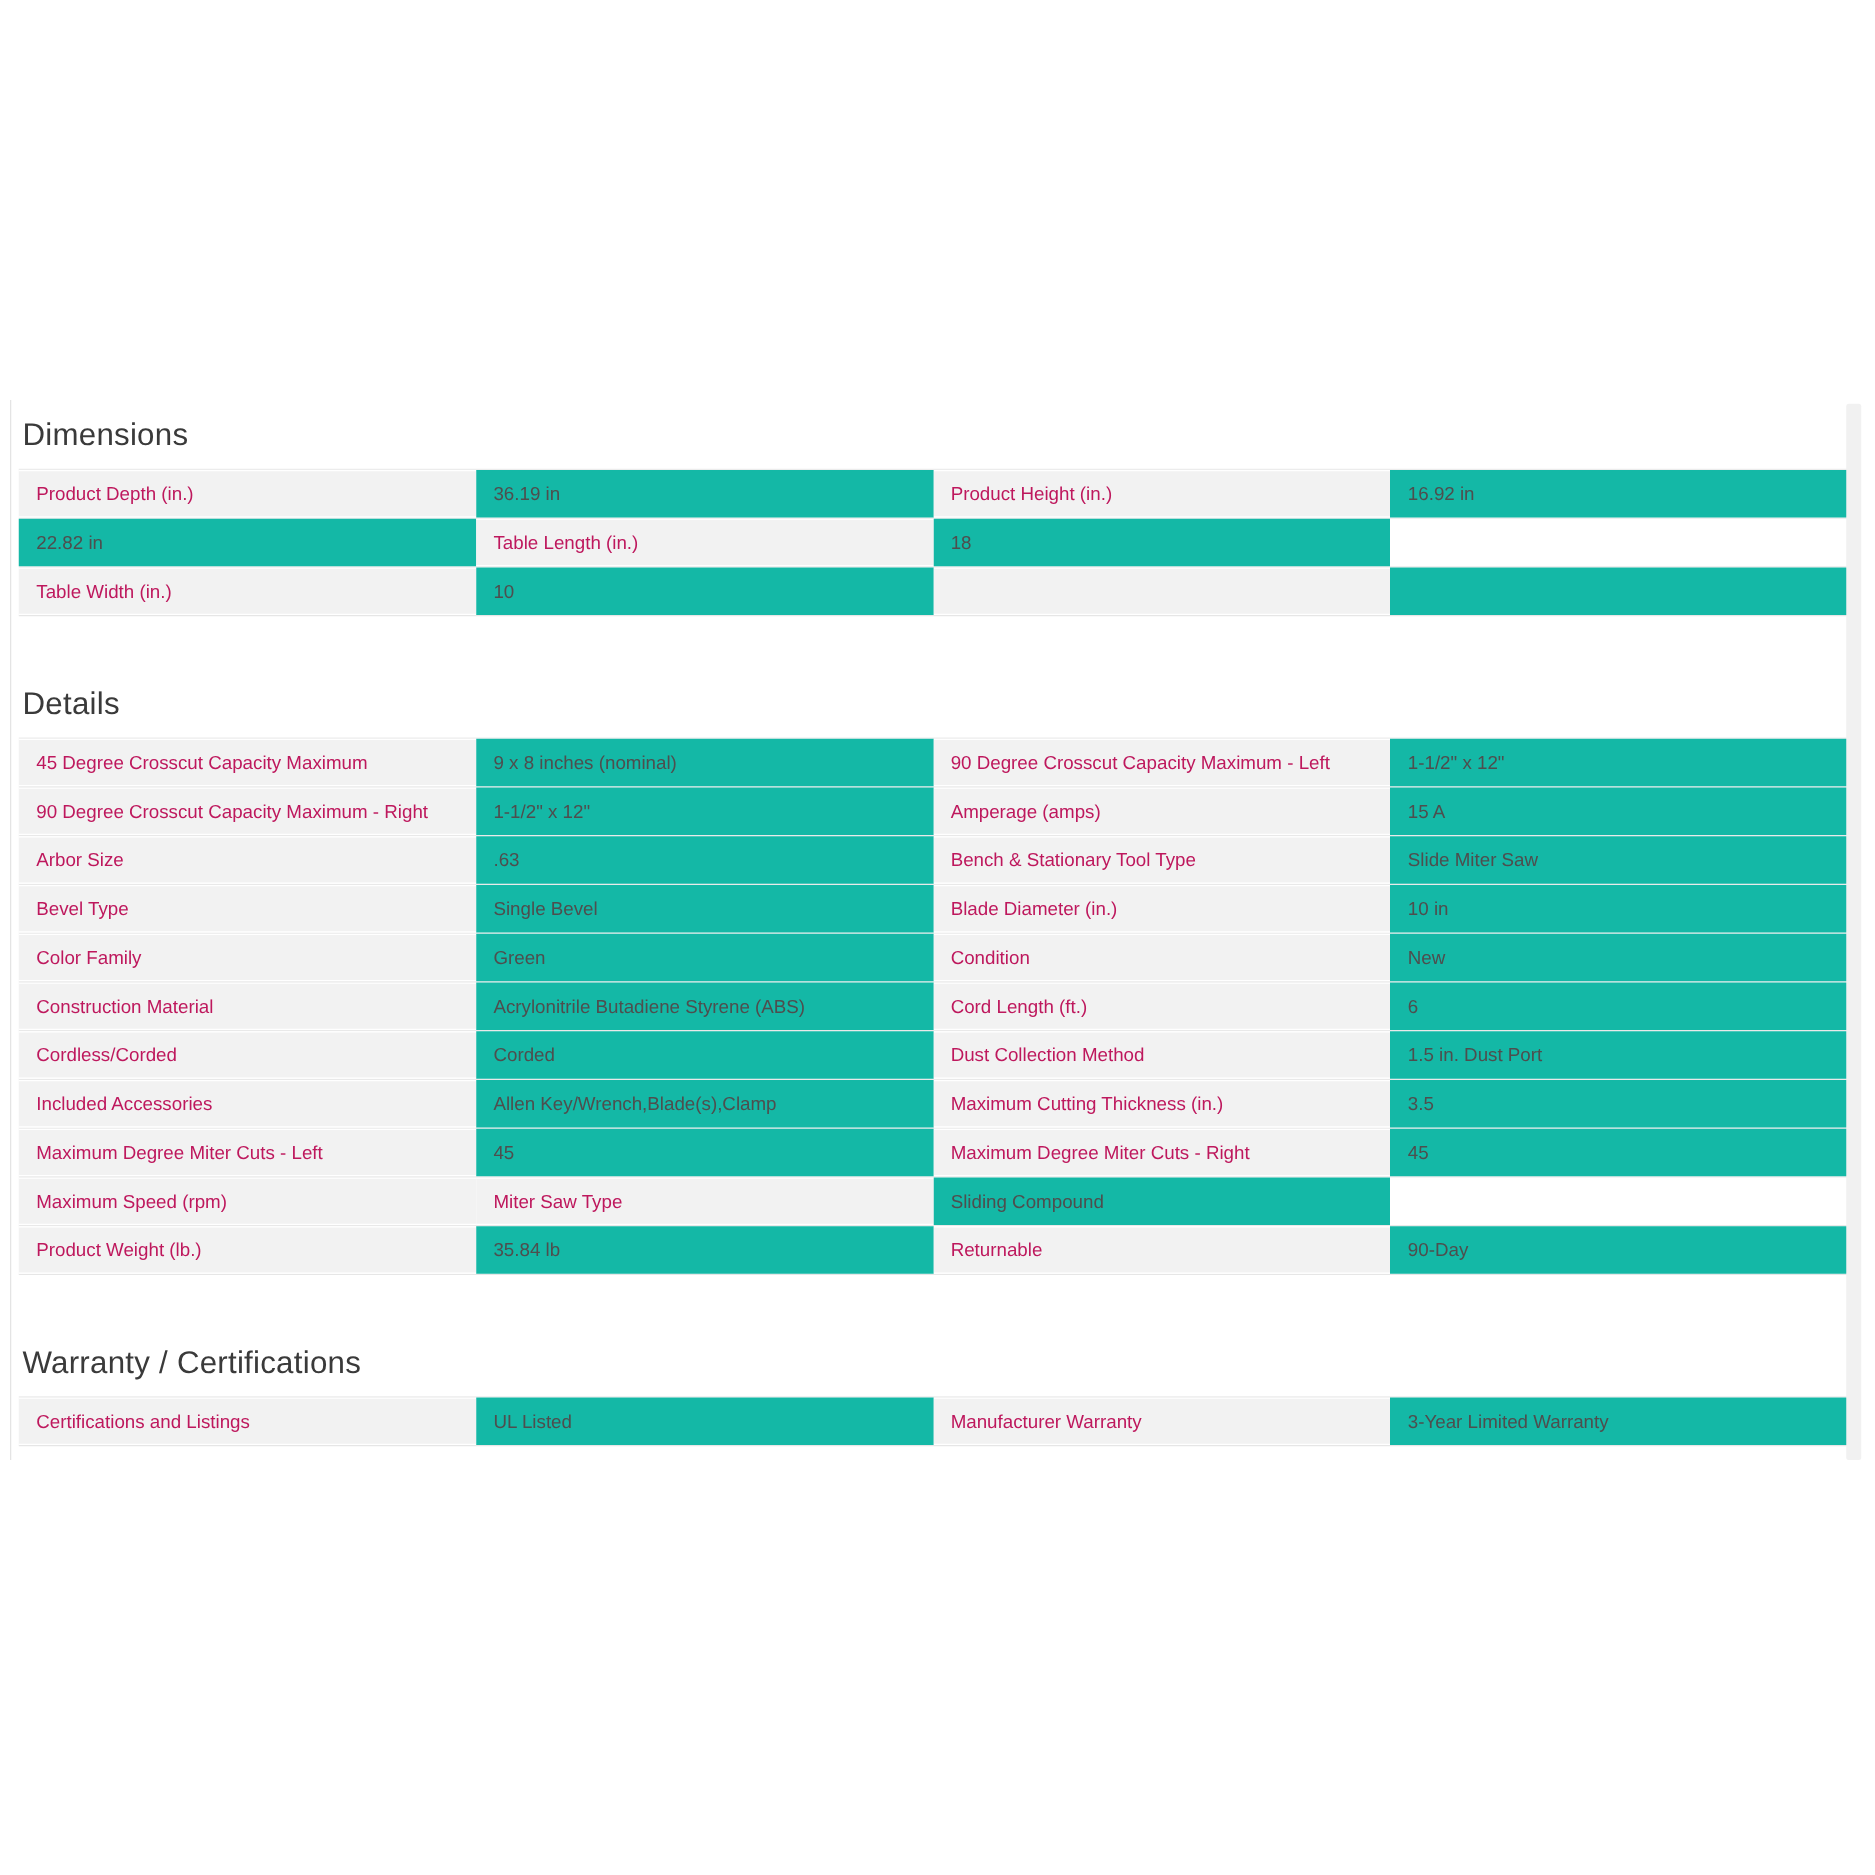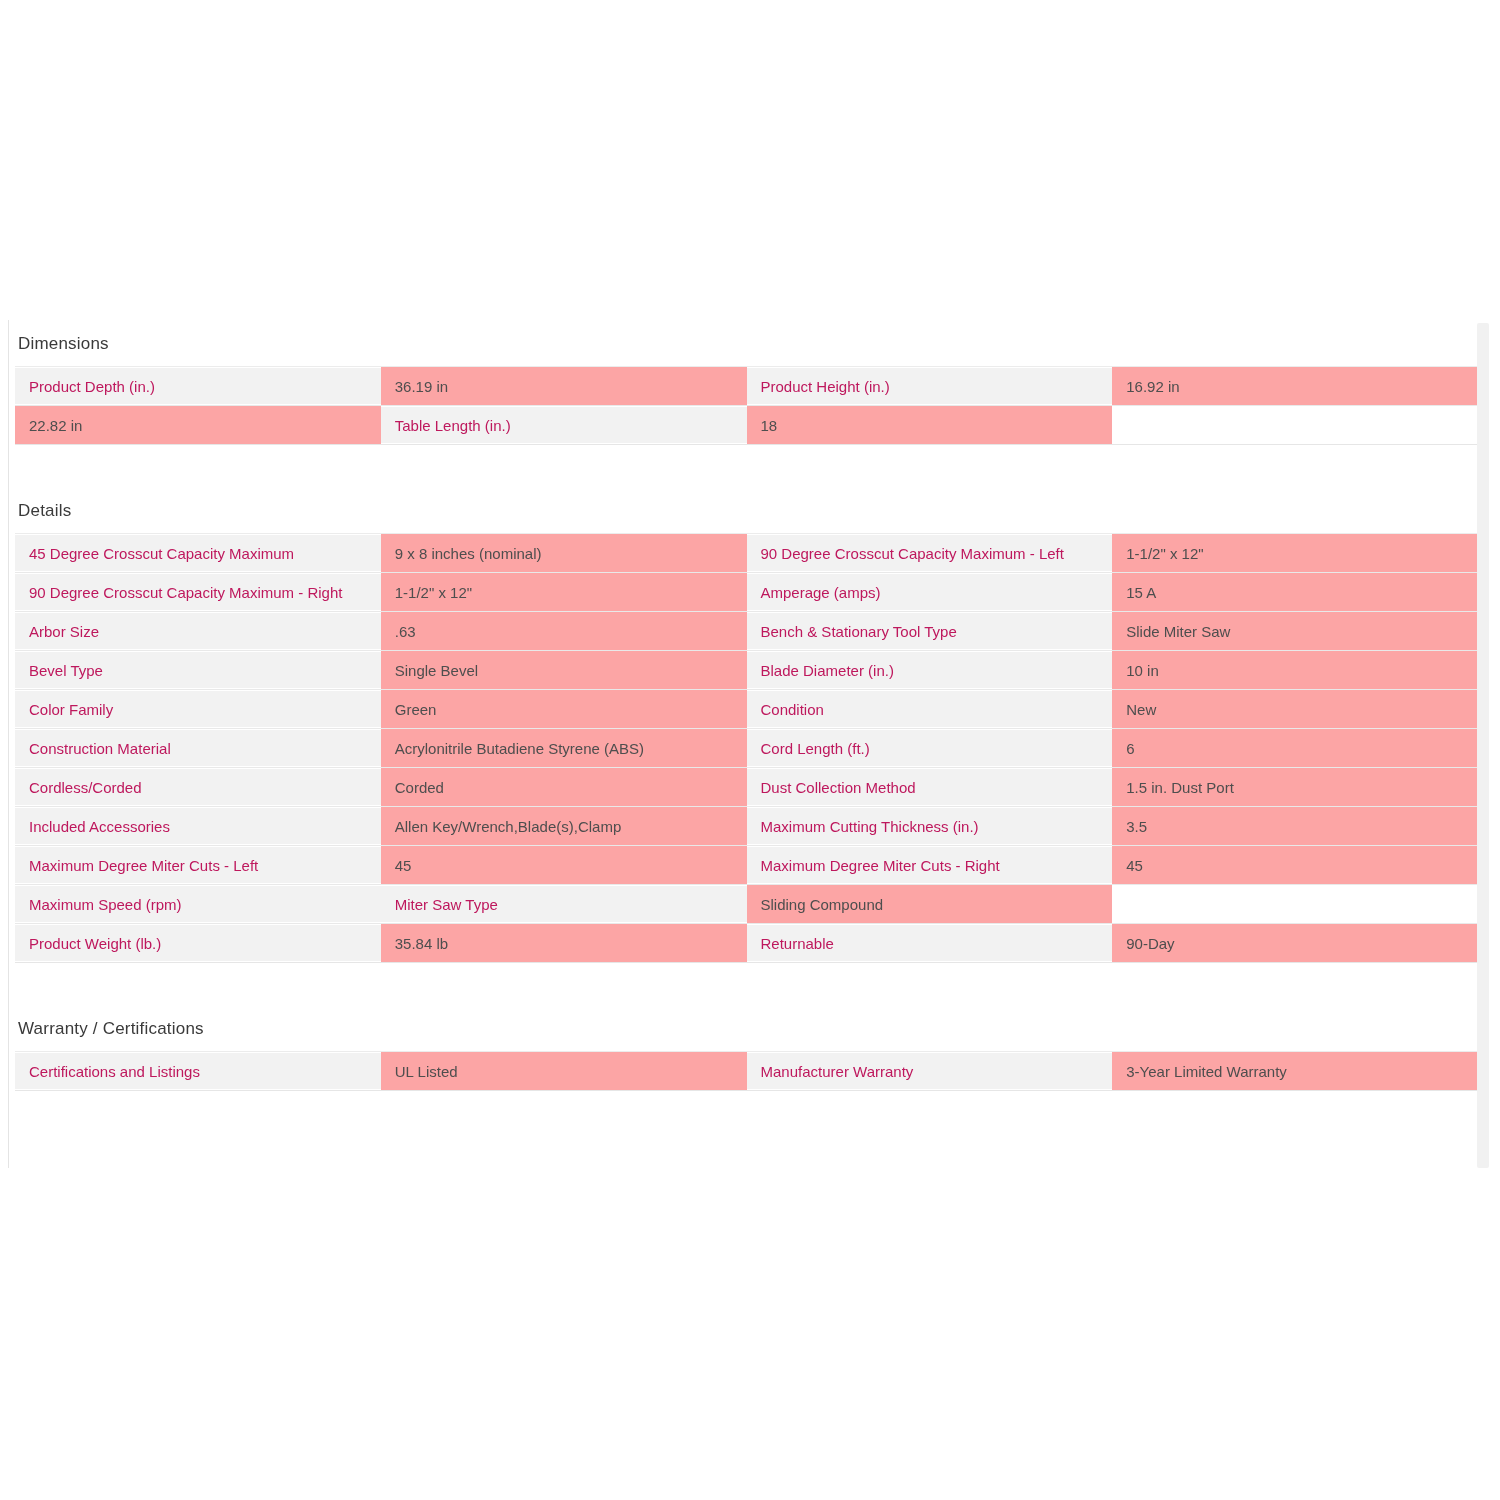--- a/index.html
+++ b/index.html
@@ -27,21 +27,21 @@
     top: 3px;
     right: 0;
     width: 12px;
     height: 845px;
     background: #f1f1f1;
     border-radius: 2px;
   }
   .spec-section { margin: 0 0 0 6px; }
   .spec-section + .spec-section { margin-top: 56px; }
   .section-title {
-    font-size: 17px;
+    font-size: 25px;
     font-weight: 400;
     color: #3a3a3a;
     margin: 0 0 12px 3px;
     letter-spacing: 0.2px;
   }
   .spec-table {
     width: 1463px;
     border-top: 1px solid #ececec;
     border-bottom: 1px solid #e6e6e6;
   }
@@ -60,21 +60,21 @@
     font-size: 15px;
     overflow: hidden;
     white-space: nowrap;
   }
   .label-cell {
     background: #f2f2f2;
     color: #be185d;
     box-shadow: inset 0 1px 0 #ffffff, inset 0 -1px 0 #ffffff;
   }
   .value-cell {
-    background: #fca5a5;
+    background: #14b8a6;
     color: #4e4e4e;
   }
 </style>
 </head>
 <body>
 
 <div class="spec-container">
   <div id="sections-root">
       <div class="spec-section">
         <h2 class="section-title">Dimensions</h2>
@@ -82,20 +82,26 @@
           <div class="spec-row">
             <div class="cell label-cell">Product Depth (in.)</div>
             <div class="cell value-cell">36.19 in</div>
             <div class="cell label-cell">Product Height (in.)</div>
             <div class="cell value-cell">16.92 in</div>
           </div>
           <div class="spec-row">
             <div class="cell value-cell">22.82 in</div>
             <div class="cell label-cell">Table Length (in.)</div>
             <div class="cell value-cell">18</div>
+          </div>
+          <div class="spec-row">
+            <div class="cell label-cell">Table Width (in.)</div>
+            <div class="cell value-cell">10</div>
+            <div class="cell label-cell"></div>
+            <div class="cell value-cell"></div>
           </div>
         </div>
       </div>
       <div class="spec-section">
         <h2 class="section-title">Details</h2>
         <div class="spec-table">
           <div class="spec-row">
             <div class="cell label-cell">45 Degree Crosscut Capacity Maximum</div>
             <div class="cell value-cell">9 x 8 inches (nominal)</div>
             <div class="cell label-cell">90 Degree Crosscut Capacity Maximum - Left</div>

